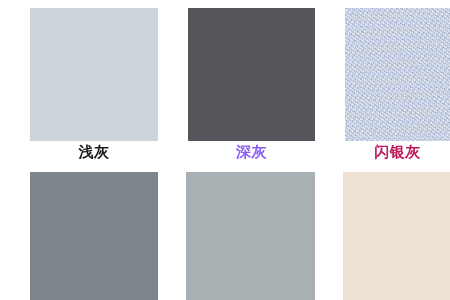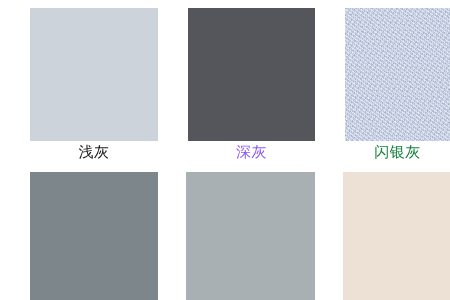--- a/index.html
+++ b/index.html
@@ -14,20 +14,21 @@
     overflow: hidden;
     position: relative;
   }
 
   #palette {
     position: absolute;
     left: 0;
     top: 0;
     width: 450px;
     height: 300px;
+    font-weight: bold;
   }
 
   .swatch-cell {
     position: absolute;
   }
 
   .swatch {
     position: absolute;
     left: 0;
     top: 0;
@@ -104,21 +105,21 @@
   <div class="swatch-label lbl-r1 c1" style="color: rgb(27, 27, 27);">浅灰</div>
 
   <div class="swatch-cell r1 c2">
     <div class="swatch" style="background-color: rgb(85, 86, 92);"></div>
   </div>
   <div class="swatch-label lbl-r1 c2" style="color: #8b5cf6;">深灰</div>
 
   <div class="swatch-cell r1 c3">
     <div class="swatch metallic" style="background-color: rgb(189, 199, 222);"></div>
   </div>
-  <div class="swatch-label lbl-r1 c3" style="color: #15803d;">闪银灰</div>
+  <div class="swatch-label lbl-r1 c3" style="color: #be185d;">闪银灰</div>
 
   <div class="swatch-cell r2 c4">
     <div class="swatch" style="background-color: rgb(124, 134, 139);"></div>
   </div>
 
   <div class="swatch-cell r2 c5">
     <div class="swatch" style="background-color: rgb(168, 176, 180);"></div>
   </div>
 
   <div class="swatch-cell r2 c6">

